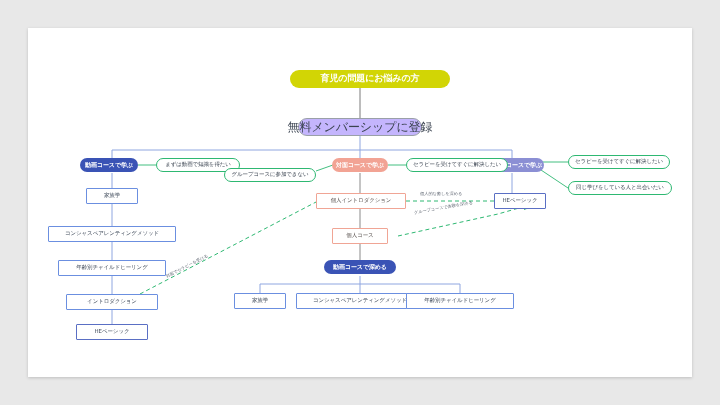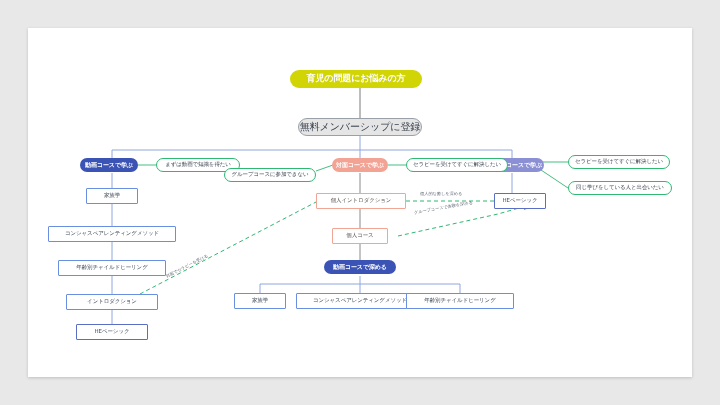--- a/index.html
+++ b/index.html
@@ -48,25 +48,25 @@
   
   .cap{
     background:#ffffff;
     border:1px solid #2eb872;
     border-radius:999px;
     color:#3a4350;
     font-size:5.5px;
   }
   
   .cap-grey{
-    background:#e5e5e5;
+    background:#c4b5fd;
     border:1px solid #9aa0a8;
     border-radius:999px;
     color:#3a4350;
-    font-size:10px;
+    font-size:12px;
   }
 
   
   .edge-label{
     position:absolute;
     font-size:4.2px;
     color:#5d6470;
     white-space:nowrap;
     transform-origin:left center;
   }
@@ -135,21 +135,21 @@
       <path d="M370,208 L470,186 L498,178"></path>
     </g>
 
     <g fill="#2eb872">
       <polygon points="288,170 296,173 288,176"></polygon>
       <polygon points="496,170 504,173 496,176"></polygon>
       <polygon points="496,176 504,179 496,182"></polygon>
     </g>
   </svg>
 
-  <div class="node pill pill-root" style="left:262px;top:42px;width:132px;height:18px;">育児の問題にお悩みの方</div>
+  <div class="node pill pill-root" style="left:262px;top:42px;width:160px;height:18px;">育児の問題にお悩みの方</div>
 
   <div class="node cap-grey" style="left:270px;top:90px;width:124px;height:18px;">無料メンバーシップに登録</div>
 
   <div class="node pill pill-blue" style="left:52px;top:130px;width:58px;height:14px;">動画コースで学ぶ</div>
 
   <div class="node pill pill-salmon" style="left:304px;top:130px;width:56px;height:14px;">対面コースで学ぶ</div>
 
   <div class="node pill pill-purple" style="left:452px;top:130px;width:64px;height:14px;">グループコースで学ぶ</div>
 
   <div class="node cap" style="left:128px;top:130px;width:84px;height:14px;">まずは動画で知識を得たい</div>

